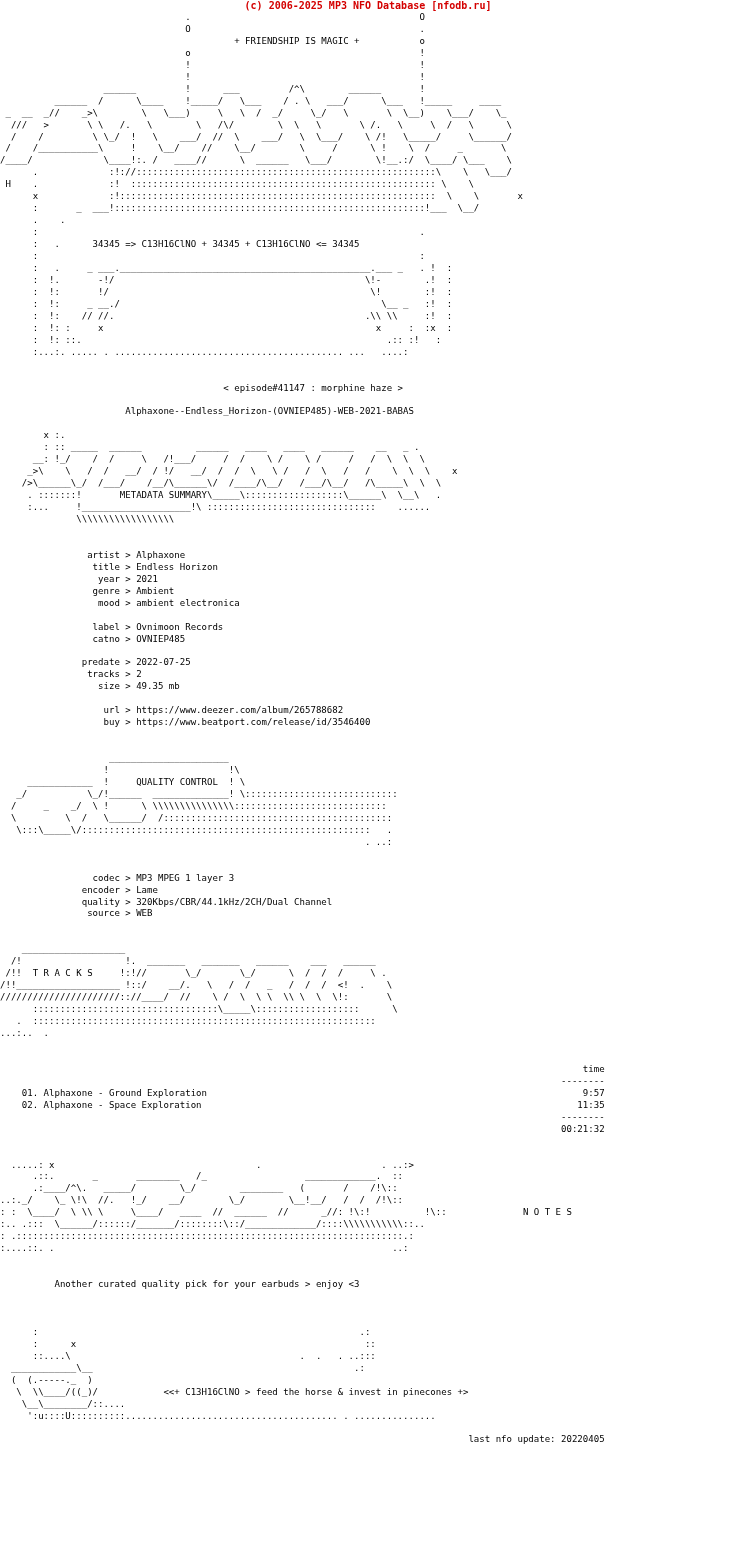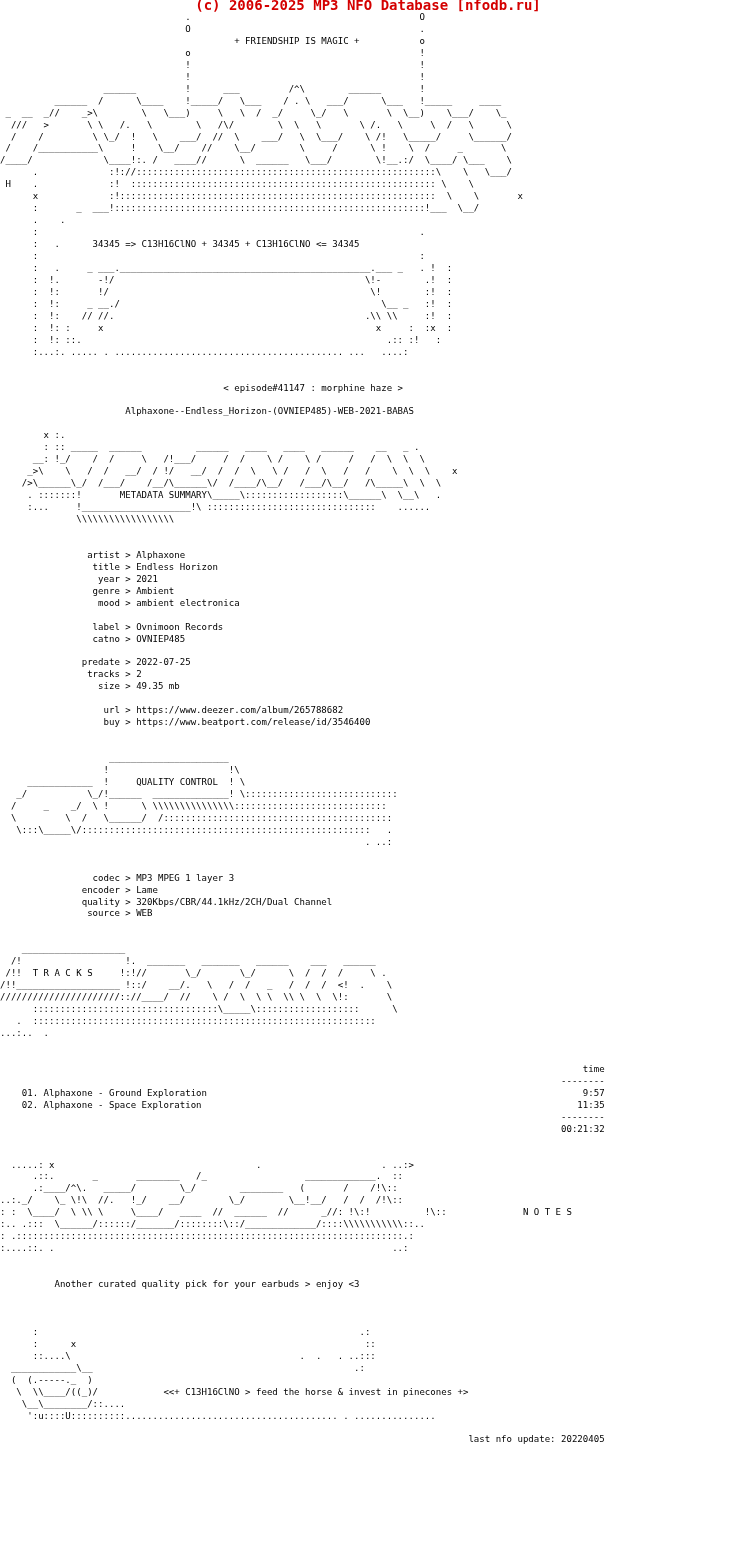--- a/index.html
+++ b/index.html
@@ -32,21 +32,21 @@
     font-smooth: never;
   }
   #dbheader {
     position: absolute;
     top: 0px;
     left: 0px;
     width: 736px;
     text-align: center;
     color: #d40000;
     font-family: "DejaVu Sans Mono", "Liberation Mono", monospace;
-    font-size: 14px;
+    font-size: 10px;
     line-height: 11.96px;
     font-weight: bold;
     white-space: pre;
   }
   #body-art {
     position: absolute;
     top: 12px;
     left: 0px;
     width: 736px;
   }

